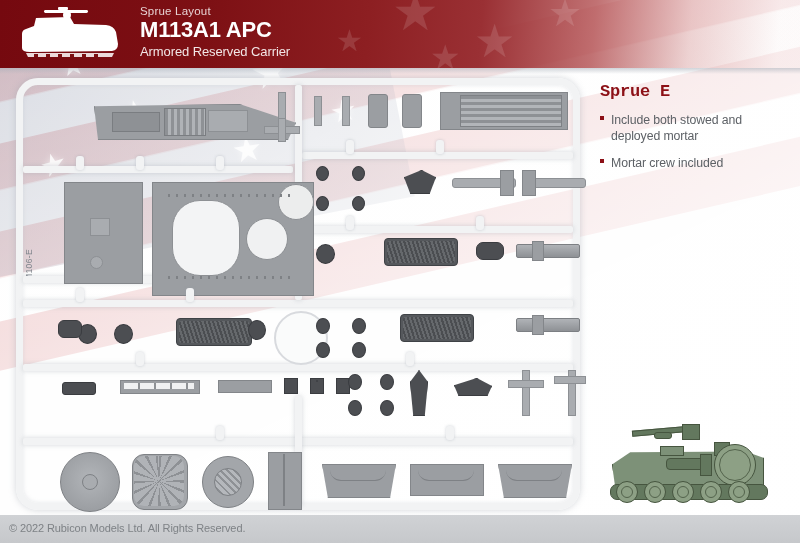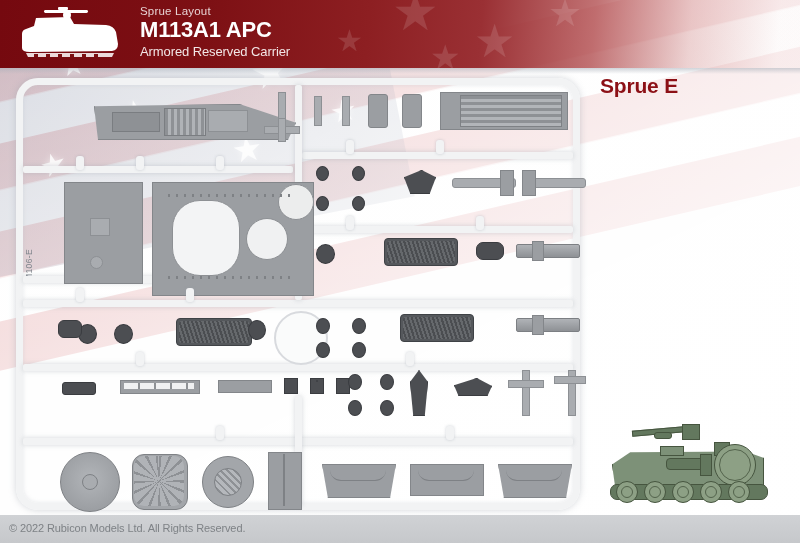--- a/index.html
+++ b/index.html
@@ -35,21 +35,21 @@
   .header-under{position:absolute;left:0;top:68px;width:800px;height:6px;
     background:linear-gradient(180deg,rgba(170,176,186,.55),rgba(255,255,255,0));}
   .tank-logo{position:absolute;left:14px;top:4px;width:118px;height:60px;}
   .header-text{position:absolute;left:140px;top:5px;}
   .h-kicker{font-size:11.5px;color:#e7d2d3;letter-spacing:.2px;margin:0 0 1px 0;}
   .h-title{font-size:22px;font-weight:bold;color:#ffffff;letter-spacing:-.2px;margin:0;line-height:1.08;}
   .h-sub{font-size:13px;color:#f2e6e6;margin:2px 0 0 0;letter-spacing:-.1px;}
 
   
   .info{position:absolute;left:600px;top:70px;width:192px;}
-  .info-title{font-size:21px;font-weight:bold;color:#8c1016;margin:4px 0 11px 0;letter-spacing:-.2px;}
+  .info-title{font-size:17px;font-weight:bold;color:#8c1016;margin:12px 0 11px 0;letter-spacing:-.2px;font-family:Liberation Mono, monospace;}
   .info-list{list-style:none;margin:0;padding:0;}
   .info-item{position:relative;padding-left:11px;margin-bottom:11px;
     font-size:12.3px;line-height:1.31;color:#5d6166;letter-spacing:-.1px;}
   .info-item:before{content:"";position:absolute;left:0;top:4px;width:4px;height:4px;background:#8c1016;}
   .accent{color:#143a7d;font-weight:bold;}
 
   
   .sprue-wrap{position:absolute;left:16px;top:78px;width:564px;height:432px;}
   .frame{position:absolute;border:7px solid #f2f3f4;border-radius:22px;
     box-shadow:0 0 7px rgba(150,158,168,.42), inset 0 0 4px rgba(180,186,194,.35);
@@ -148,20 +148,26 @@
       <p class="h-kicker">Sprue Layout</p>
       <h1 class="h-title">M113A1 APC</h1>
       <p class="h-sub">Armored Reserved Carrier</p>
     </div>
   </div>
   <div class="header-under"></div>
 
   <div class="info">
     <h2 class="info-title">Sprue E</h2>
     <ul class="info-list">
+      <li class="info-item">
+        <span>Include both stowed and deployed mortar</span>
+      </li>
+      <li class="info-item">
+        <span>Mortar crew included</span>
+      </li>
     </ul>
   </div>
 
   <div class="sprue-wrap">
     <div class="frame outer"></div>
     <div class="sprue-label">M106-E</div>
 
     <div class="bar bar-h" style="left:7px;top:88px;width:270px;"></div>
     <div class="bar bar-h" style="left:286px;top:74px;width:271px;"></div>
     <div class="bar bar-h" style="left:286px;top:148px;width:271px;"></div>

